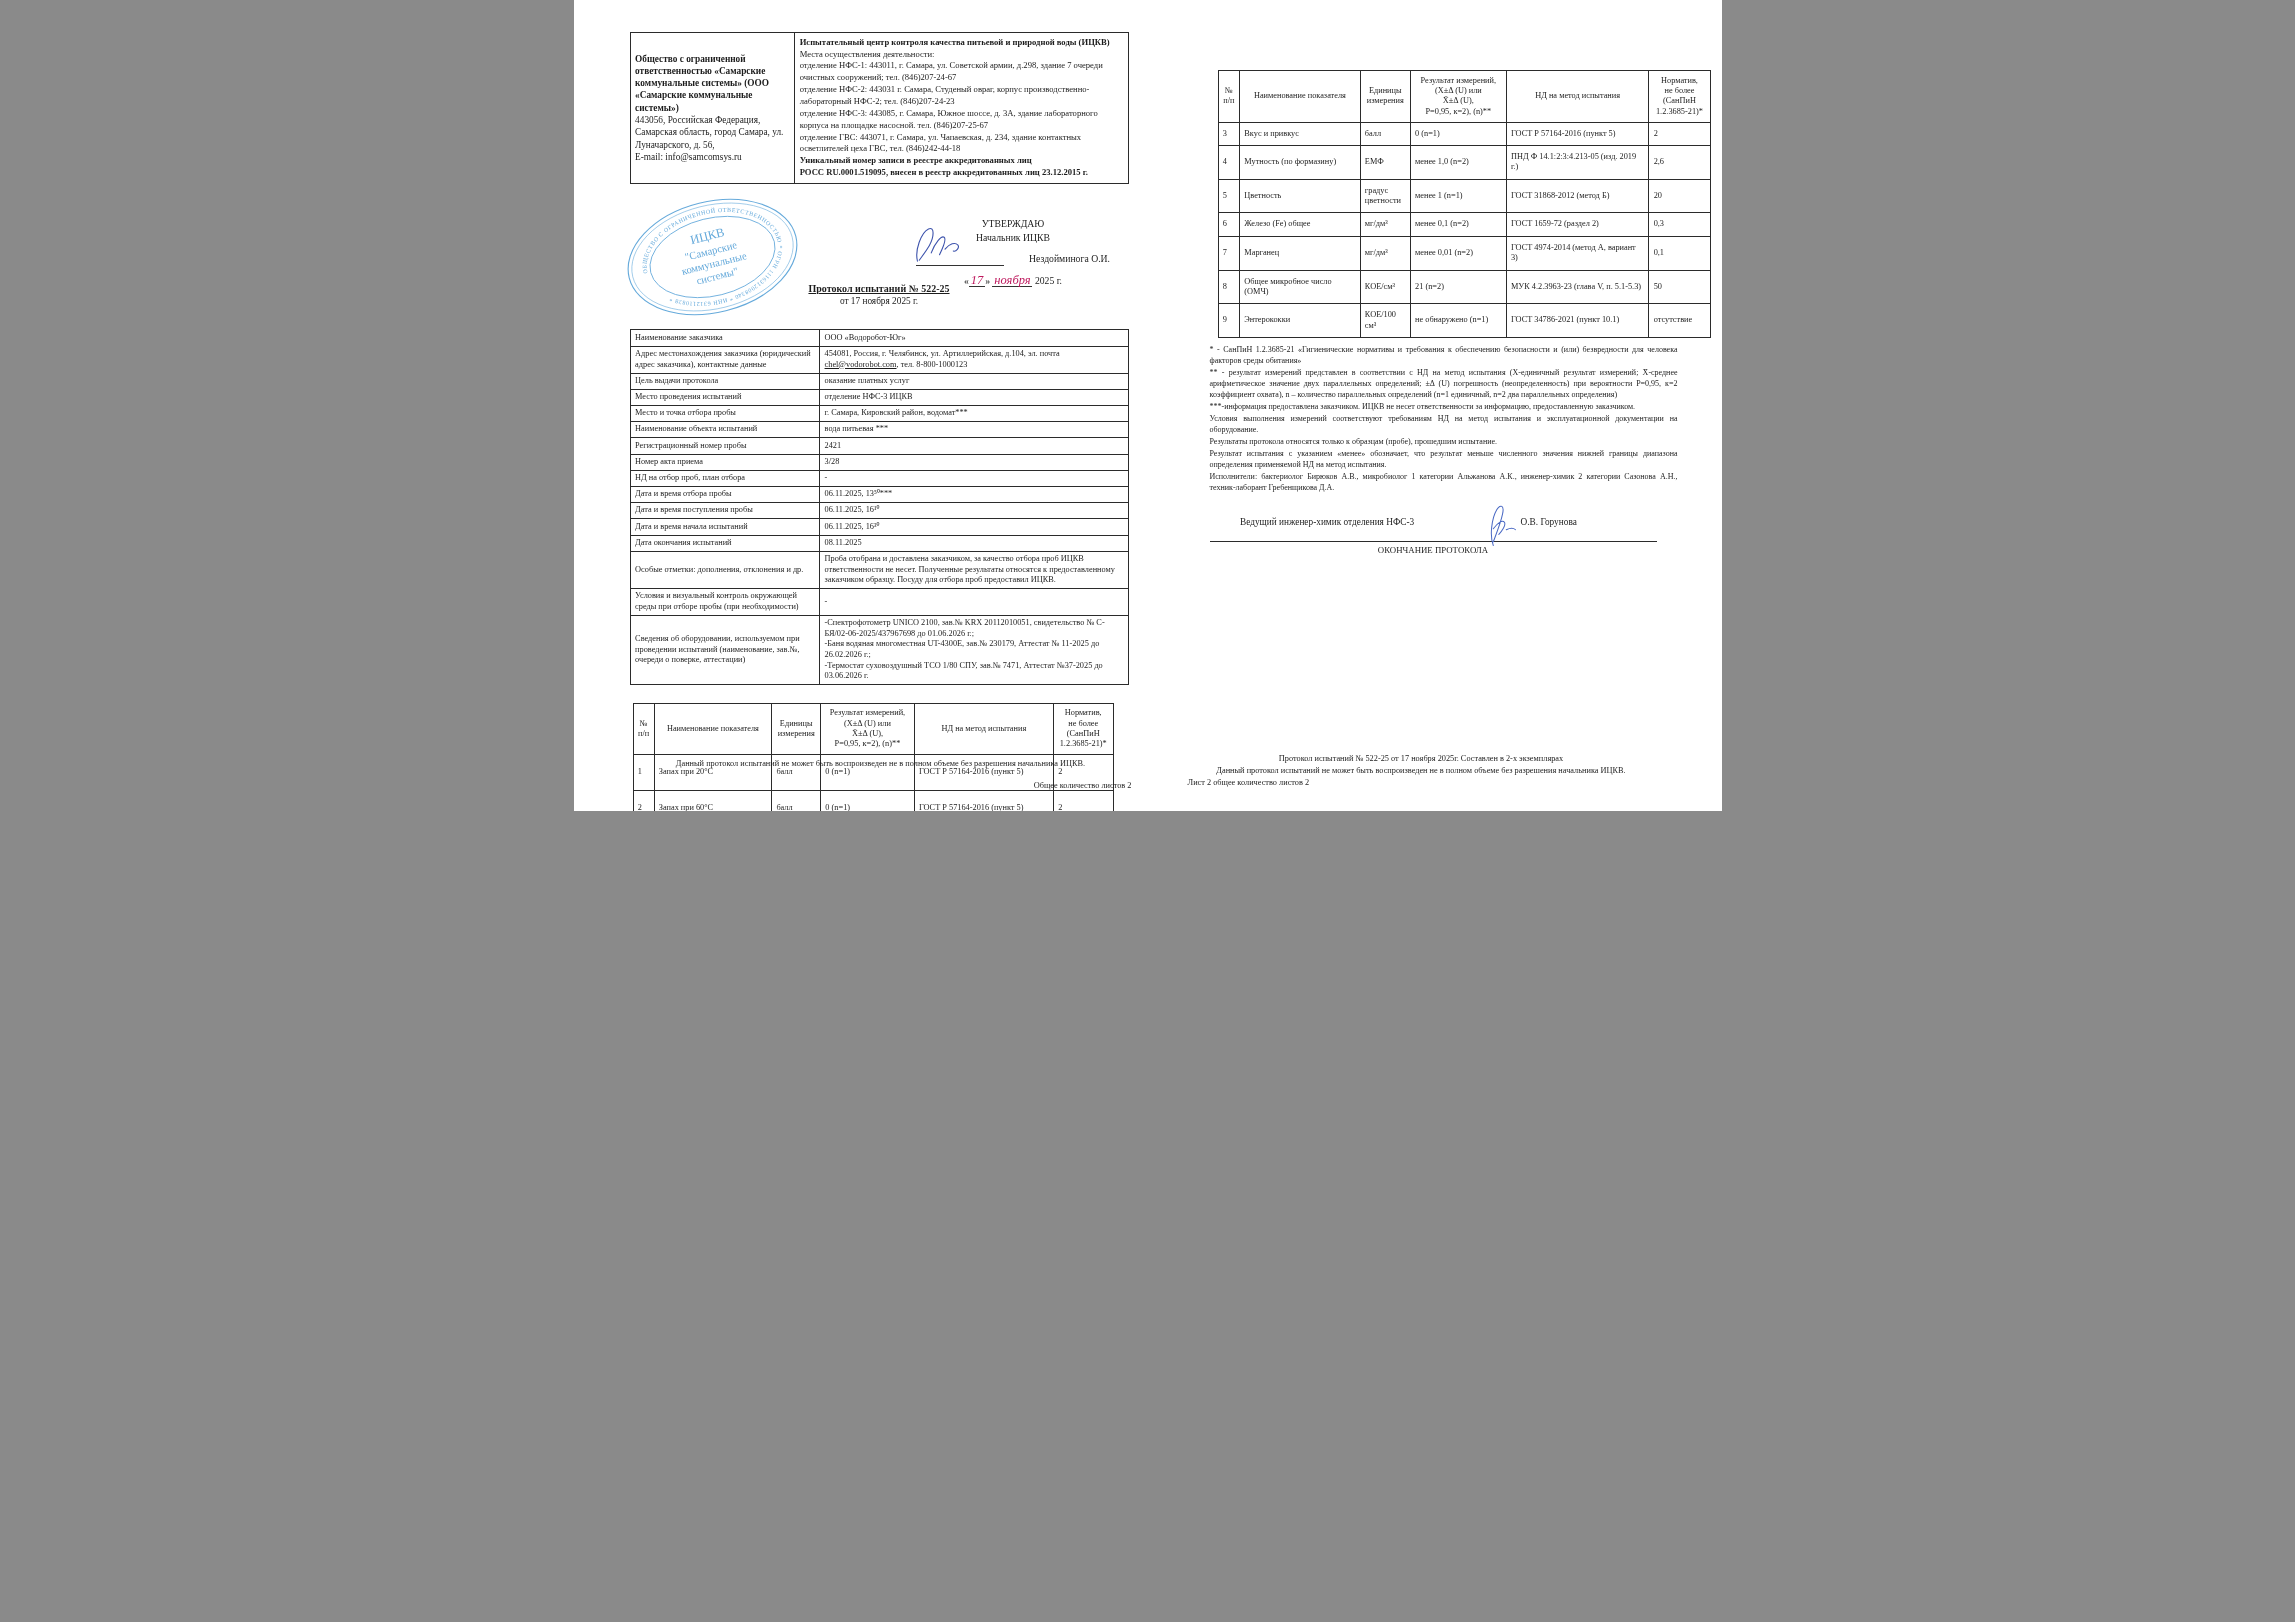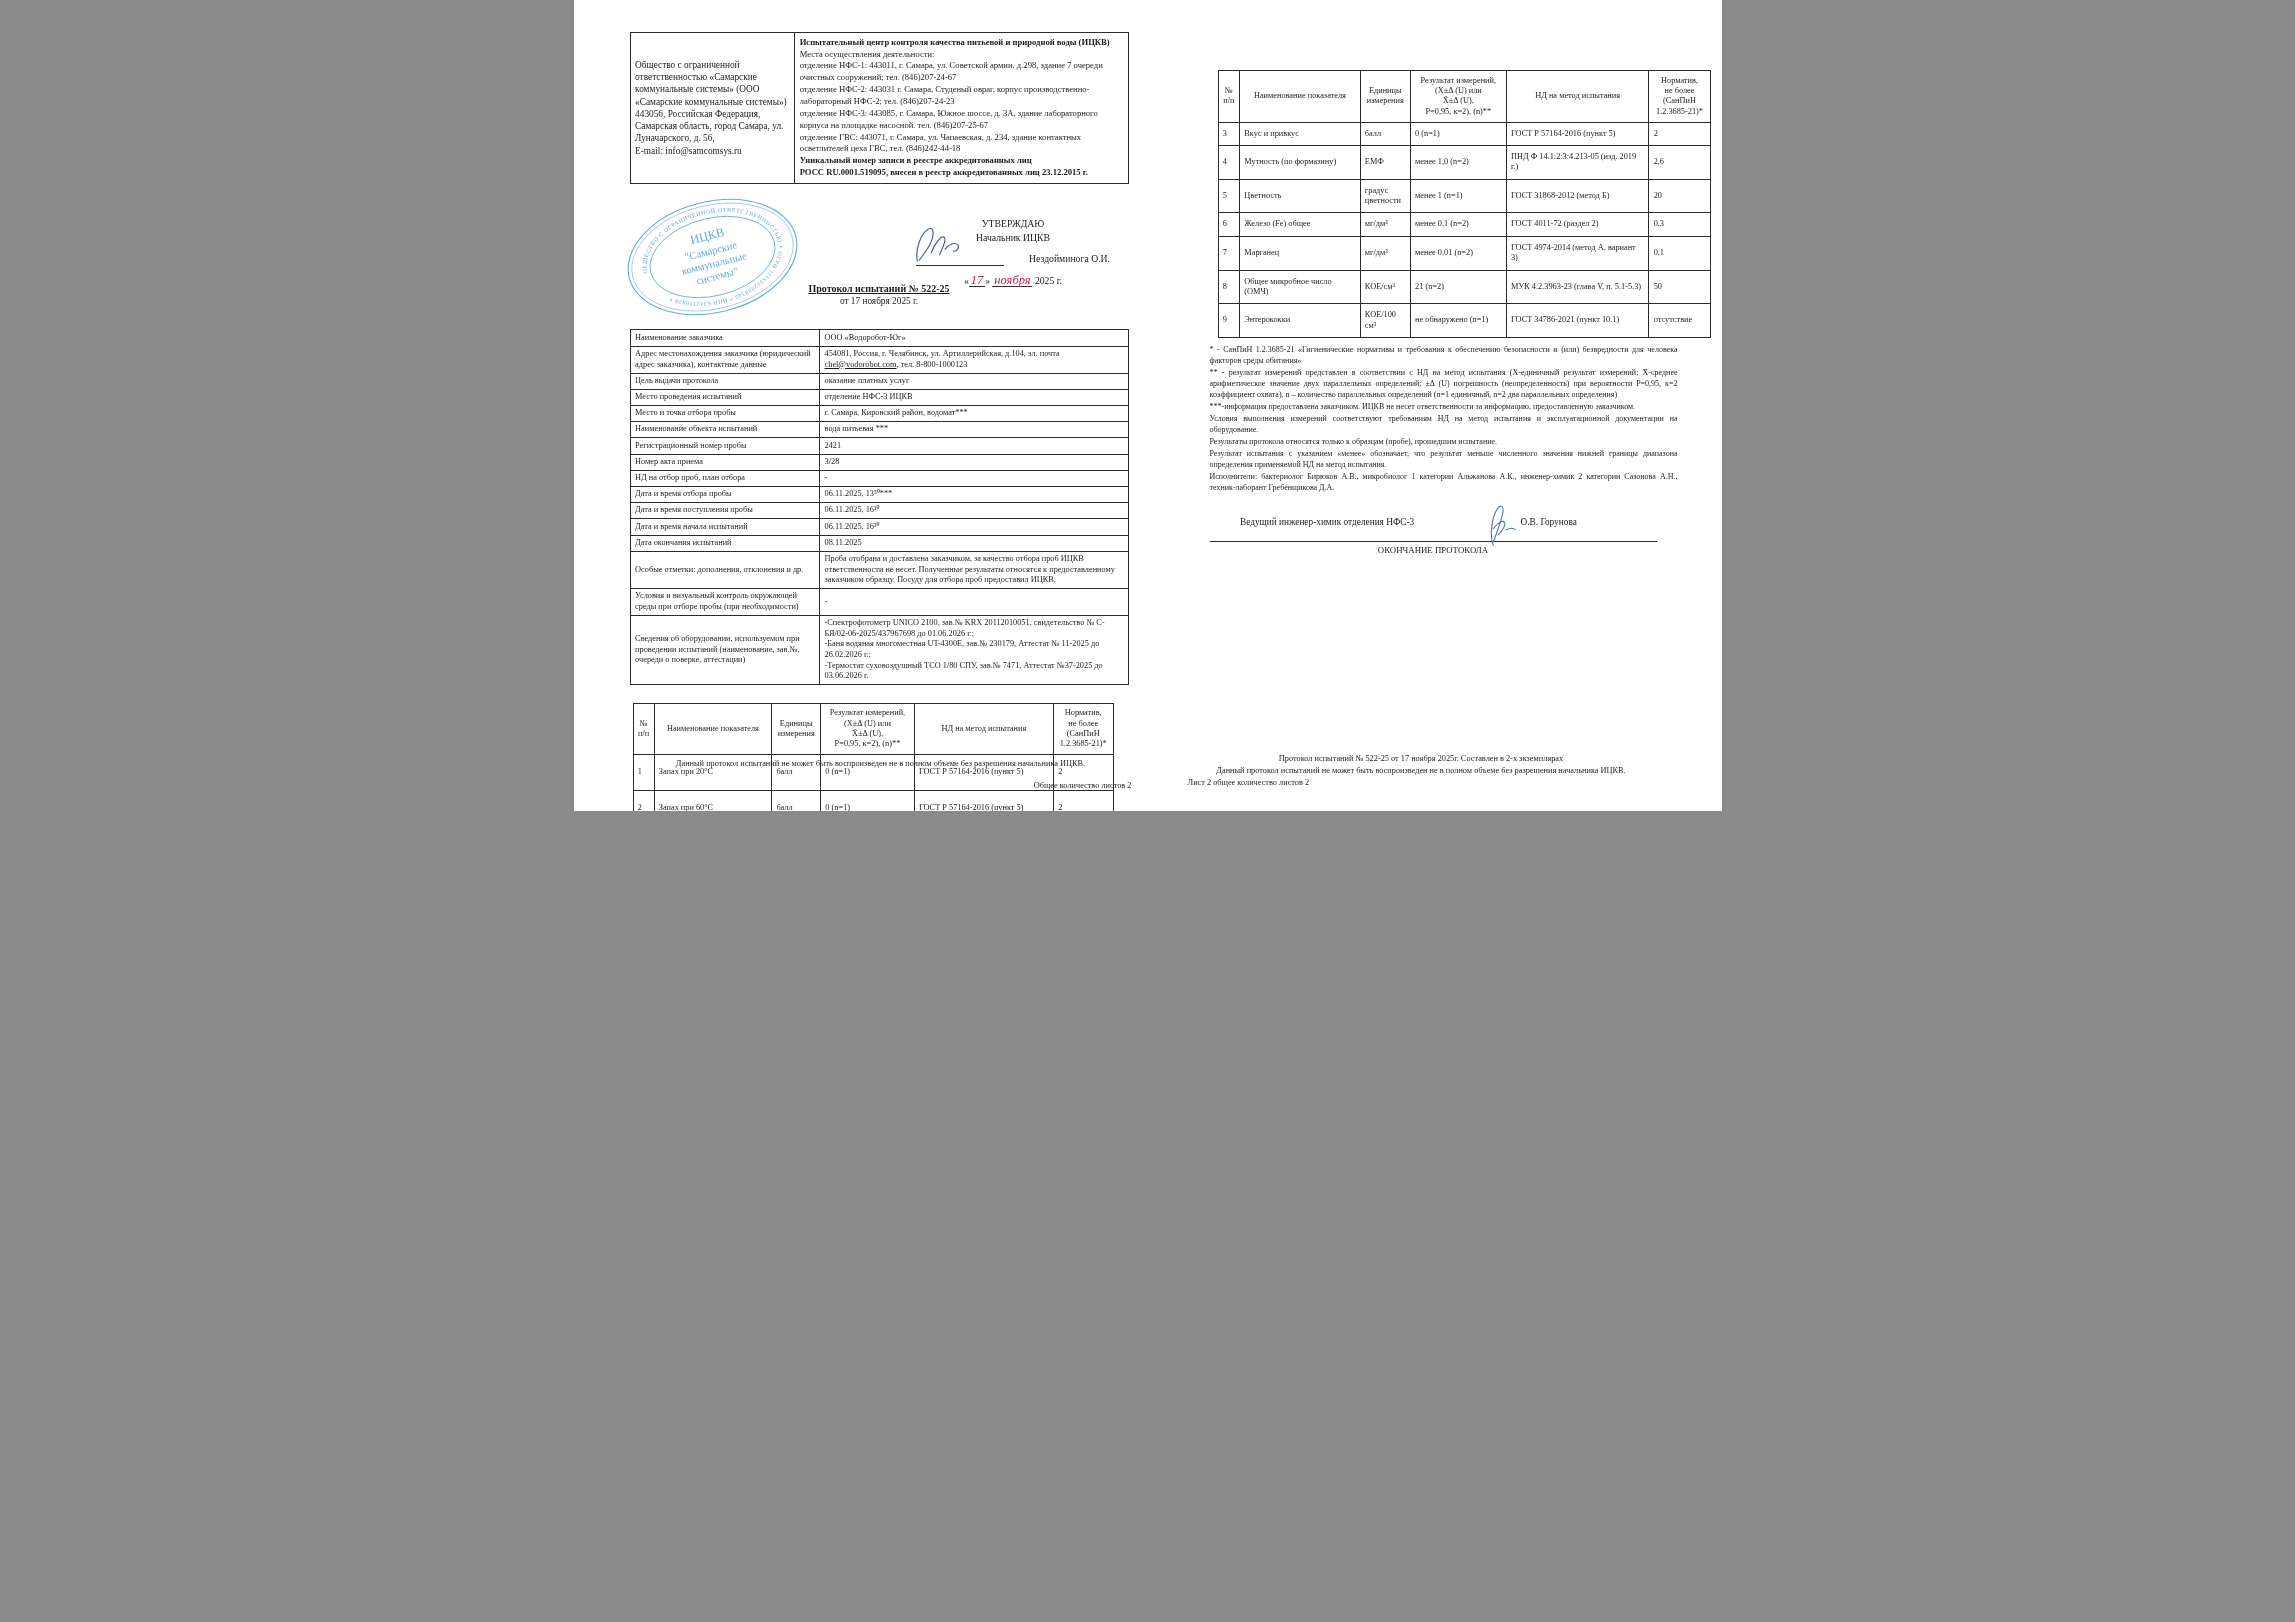--- a/index.html
+++ b/index.html
@@ -6,21 +6,21 @@
   .sheet{position:relative;width:1148px;height:811px;background:#ffffff;margin:0 auto;
          font-family:"Liberation Serif", serif;color:#1c1c1c;overflow:hidden;}
   .page{position:absolute;top:0;height:811px;}
   #page1{left:0;width:574px;}
   #page2{left:574px;width:574px;}
 
   
   .hdr-table{margin:32px 0 0 56px;width:499px;border-collapse:collapse;table-layout:fixed;}
   .hdr-table td{border:1.2px solid #2b2b2b;vertical-align:middle;padding:3.7px 4.6px;}
   .hdr-org{width:31%;font-size:9.3px;line-height:1.32;}
-  .hdr-org .org-name{font-weight:normal;}
+  .hdr-org .org-name{font-weight:bold;}
   .hdr-center{font-size:8.6px;line-height:1.38;}
   .hdr-center .b{font-weight:bold;}
 
   
   .stamp{position:absolute;left:46px;top:197px;width:185px;height:120px;opacity:.92;pointer-events:none;}
 
   
   .approval{position:absolute;left:324px;top:217px;width:231px;font-size:9.7px;line-height:1.45;text-align:center;}
   .approval .sig-row{position:relative;height:26px;}
   .sig-line{position:absolute;left:18.5px;bottom:5.6px;width:88px;border-bottom:0.9px solid #333;}
@@ -307,21 +307,21 @@
         <td>градус цветности</td>
         <td>менее 1 (n=1)</td>
         <td>ГОСТ 31868-2012 (метод Б)</td>
         <td>20</td>
       </tr>
       <tr>
         <td>6</td>
         <td>Железо (Fe) общее</td>
         <td>мг/дм³</td>
         <td>менее 0,1 (n=2)</td>
-        <td>ГОСТ 4011-72 (раздел 2)</td>
+        <td>ГОСТ 1659-72 (раздел 2)</td>
         <td>0,3</td>
       </tr>
       <tr>
         <td>7</td>
         <td>Марганец</td>
         <td>мг/дм³</td>
         <td>менее 0,01 (n=2)</td>
         <td>ГОСТ 4974-2014 (метод А, вариант 3)</td>
         <td>0,1</td>
       </tr>

